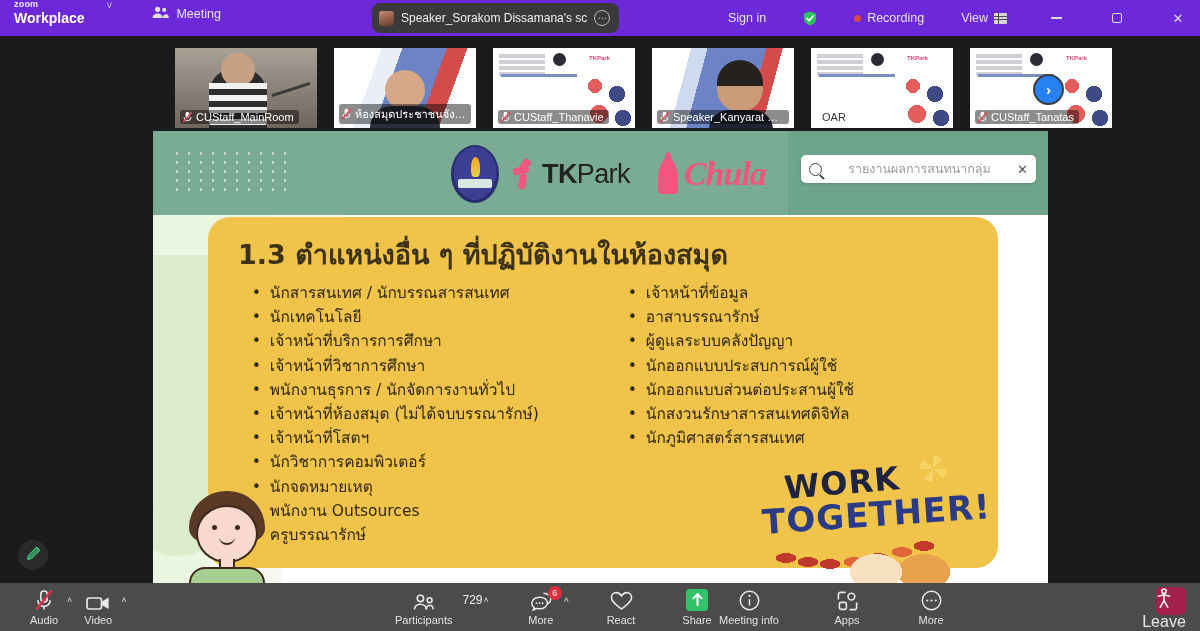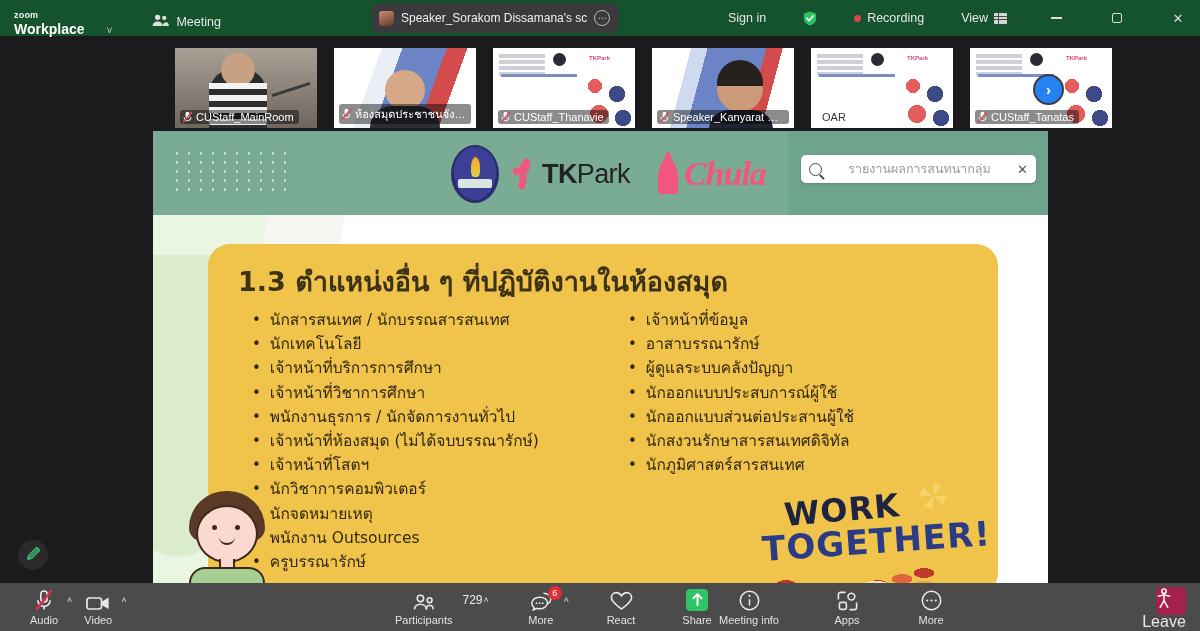--- a/index.html
+++ b/index.html
@@ -7,21 +7,21 @@
   body {
     background:#1b1b1d;
     font-family:"Liberation Sans","DejaVu Sans",sans-serif;
     color:#e8e8e8;
     -webkit-font-smoothing:antialiased;
   }
 
   
   .titlebar{
     position:absolute; top:0; left:0; width:1200px; height:36px;
-    background:#14532d; display:flex; align-items:flex-end;
+    background:#6d28d9; display:flex; align-items:flex-start;
   }
   .brand{ display:flex; flex-direction:column; justify-content:center;
     margin-left:14px; line-height:1; }
   .brand .b1{ font-size:9px; font-weight:bold; color:#f2f2f2; letter-spacing:.2px;}
   .brand .b2{ font-size:14px; font-weight:bold; color:#ffffff; margin-top:2px;}
   .brand-caret{ margin-left:22px; color:#c8c8c8; font-size:10px; }
   .meeting-tab{ display:flex; align-items:center; gap:7px; margin-left:30px;
      padding:5px 10px; border-radius:6px; }
   .meeting-tab .lbl{ font-size:12.5px; color:#eaeaea; }
   .speaker-tab{
@@ -168,21 +168,21 @@
      width:6px; height:1.8px; background:#444; transform:rotate(45deg);}
   .searchbox .q{ flex:1; text-align:center; font-size:12.5px; color:#9b9b9b;
      font-family:"DejaVu Sans",sans-serif;}
   .searchbox .x{ color:#555; font-size:13px; flex:none; }
 
   .sl-body{ position:absolute; left:0; top:84px; width:895px; height:368px;
      background:linear-gradient(100deg,#eaf5e2 0 12%,#f7f7f2 12% 20%,#ffffff 20%); }
   .leafL{ position:absolute; left:-20px; top:40px; width:150px; height:330px;
      background:radial-gradient(ellipse at 30% 40%,#d9eccb 0 60%,transparent 61%);
      opacity:.9;}
-  .card{ position:absolute; left:55px; top:29px; width:790px; height:351px;
+  .card{ position:absolute; left:55px; top:2px; width:790px; height:351px;
      background:#f0c44a; border-radius:22px; }
   .sl-title{ position:absolute; left:30px; top:16px; width:730px;
      font-size:27px; font-weight:bold; color:#3d3116;
      font-family:"DejaVu Sans",sans-serif; }
   .cols{ position:absolute; left:44px; top:64px; width:740px; display:flex; gap:26px;}
   .col{ width:350px; }
   .col li{ list-style:none; display:flex; gap:9px; align-items:flex-start;
      font-size:15.5px; line-height:24.2px; color:#32280f;
      font-family:"DejaVu Sans",sans-serif; }
   .col li .bu{ font-size:15px; line-height:24px; }

